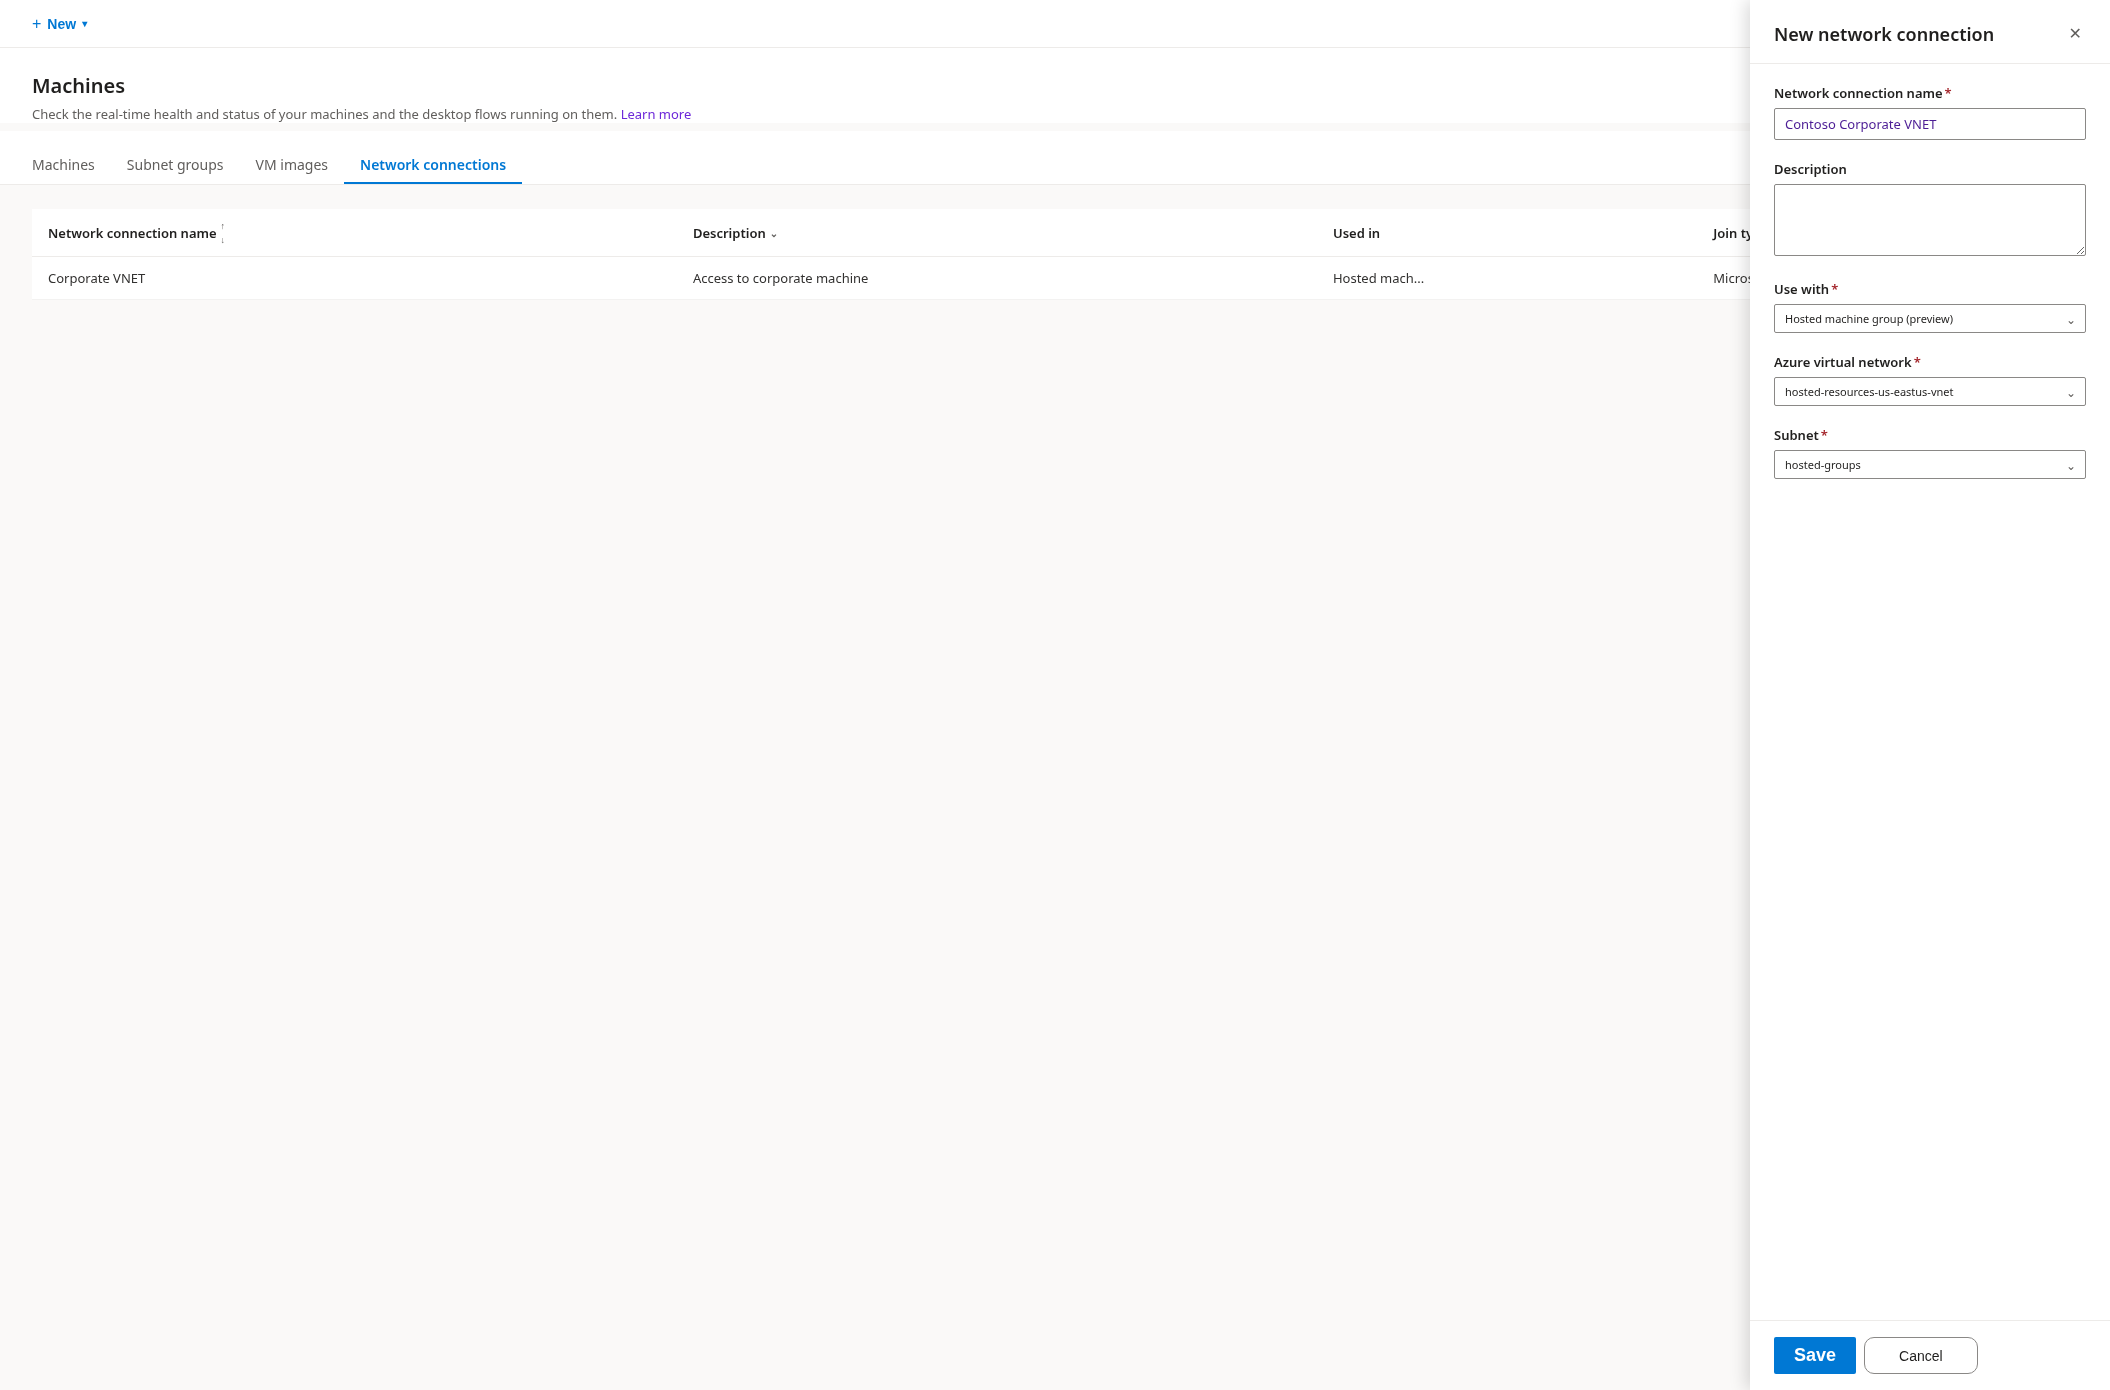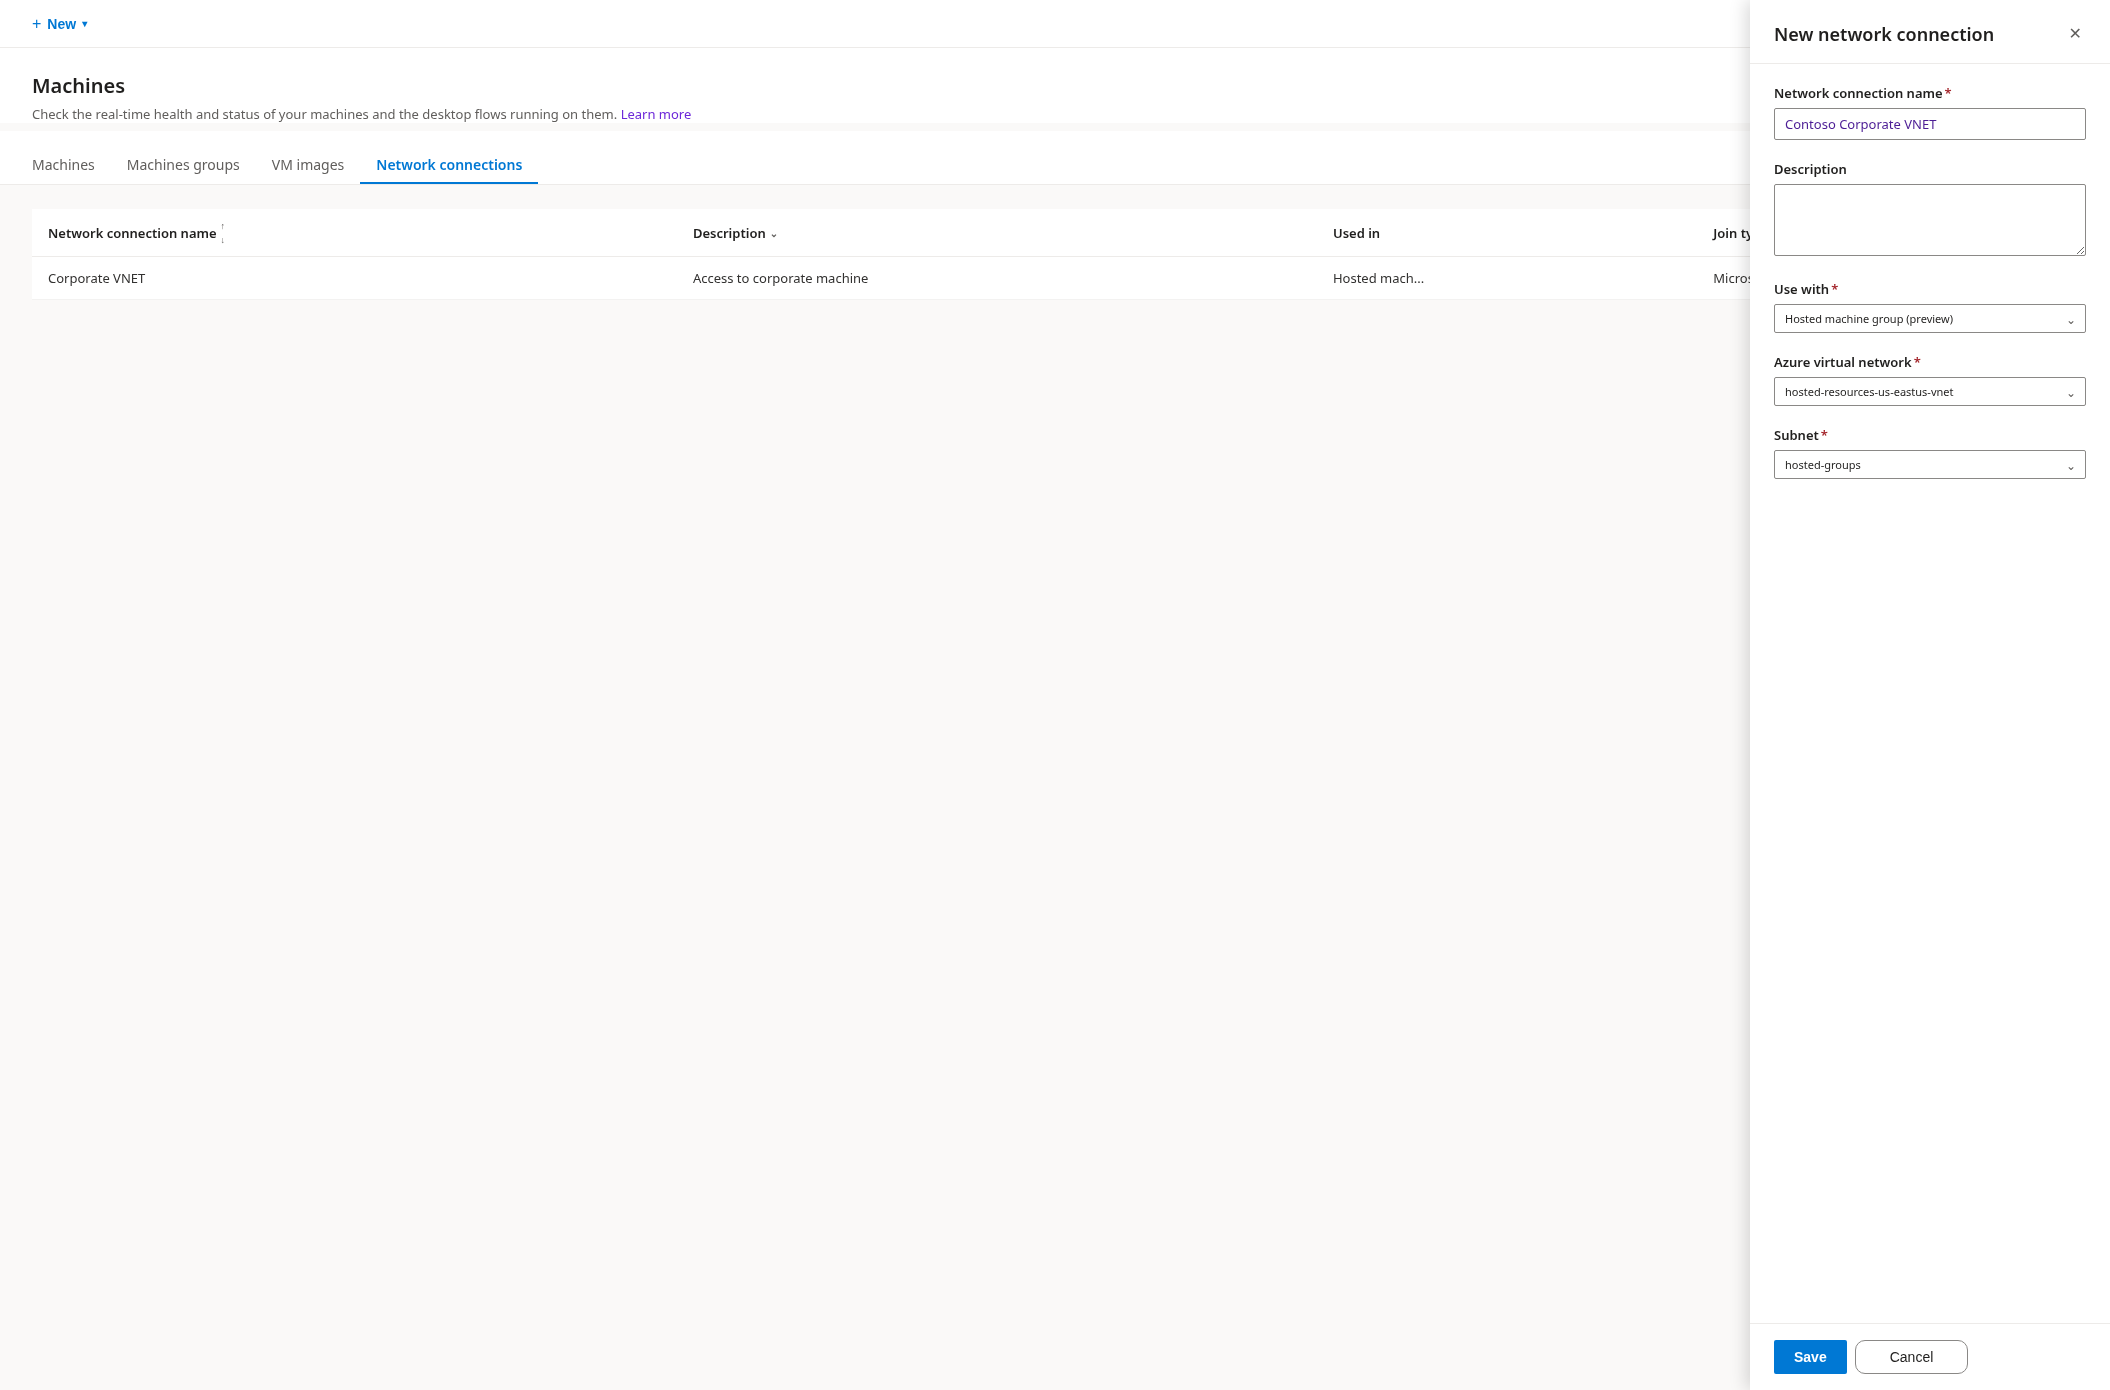--- a/index.html
+++ b/index.html
@@ -235,21 +235,21 @@
       border-top: 1px solid #edebe9;
       display: flex;
       gap: 8px;
     }
     .btn-primary {
       background: #0078d4;
       color: #fff;
       border: none;
       border-radius: 2px;
       padding: 8px 20px;
-      font-size: 14px;
+      font-size: 18px;
       font-weight: 600;
       cursor: pointer;
     }
     .btn-secondary {
       background: #fff;
       color: #201f1e;
       border: 1px solid #8a8886;
       border-radius: 10px;
       padding: 8px 34px;
       font-size: 14px;
@@ -273,21 +273,21 @@
     <div class="page-header">
       <h1 class="page-title">Machines</h1>
       <p class="page-subtitle">
         <span>Check the real-time health and status of your machines and the desktop flows running on them.</span>
         <a href="#">Learn more</a>
       </p>
     </div>
 
     <div class="tabs">
       <a class="tab">Machines</a>
-      <a class="tab">Machines groups</a>
+      <a class="tab">Subnet groups</a>
       <a class="tab">VM images</a>
       <a class="tab active">Network connections</a>
     </div>
 
     <div class="table-area">
       <table class="data-table">
         <thead>
           <tr>
             <th>
               <div class="th-sortable">

